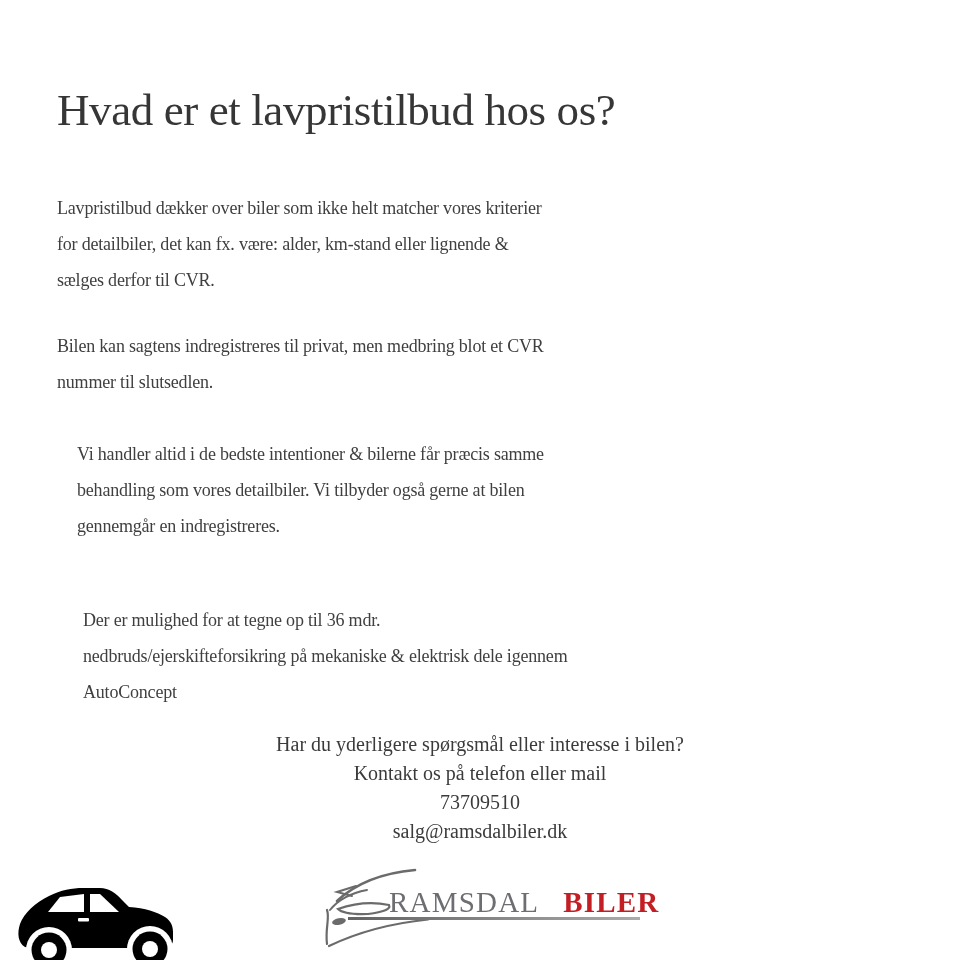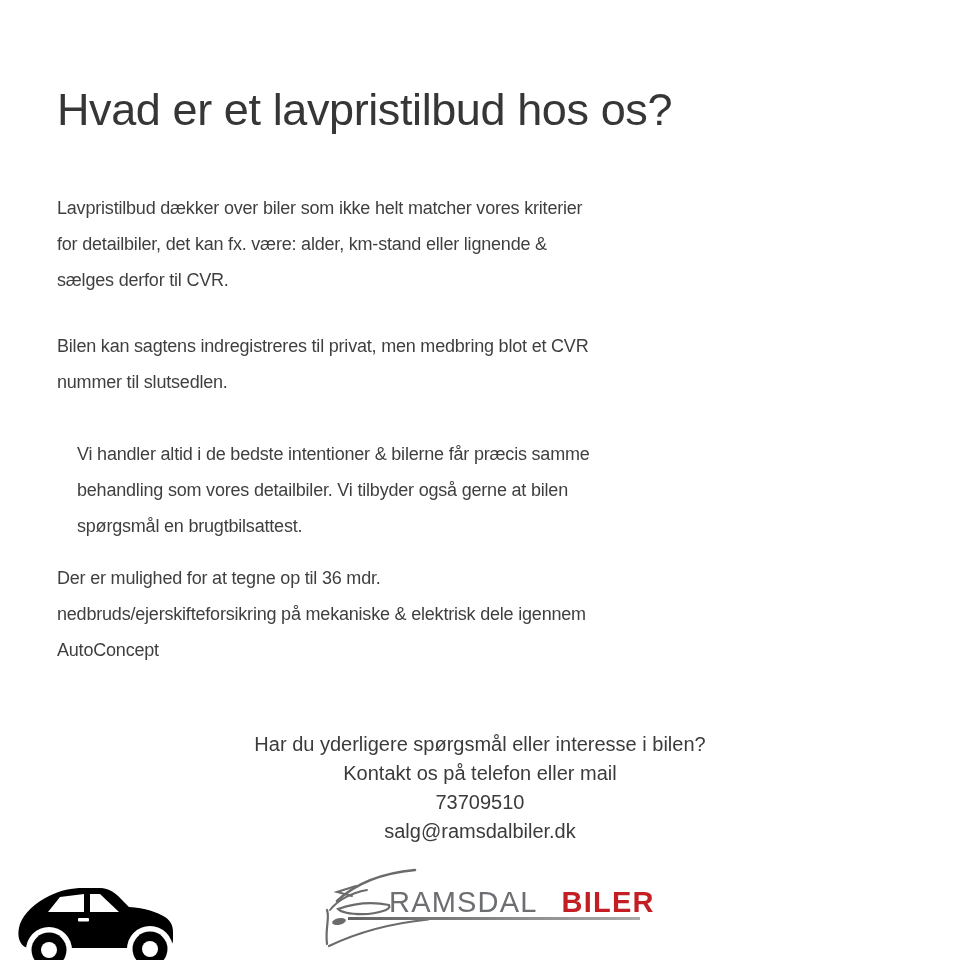--- a/index.html
+++ b/index.html
@@ -2,21 +2,21 @@
 <html><head>
 <meta charset="utf-8">
 <style>
   html, body { margin: 0; padding: 0; background: #ffffff; }
   .page {
     position: relative;
     width: 960px;
     height: 960px;
     background: #ffffff;
     overflow: hidden;
-    font-family: Liberation Sans, sans-serif;
+    font-family: Liberation Serif, serif;
     color: #3f3f3f;
   }
   .title {
     position: absolute;
     left: 57px;
     top: 84px;
     font-size: 45px;
     font-weight: 400;
     letter-spacing: -0.4px;
     color: #363636;
@@ -27,21 +27,21 @@
     left: 57px;
     font-size: 18px;
     line-height: 36px;
     letter-spacing: -0.2px;
     color: #3f3f3f;
     white-space: nowrap;
   }
   .para-1 { top: 190px; }
   .para-2 { top: 328px; }
   .para-3 { top: 436px; margin-left: 20px; }
-  .para-4 { top: 560px; }
+  .para-4 { top: 602px; margin-left: 26px; }
   .contact {
     position: absolute;
     left: 0;
     top: 730px;
     width: 960px;
     text-align: center;
     font-size: 20px;
     line-height: 29px;
     color: #3b3b3b;
   }
@@ -94,21 +94,21 @@
       <div>for detailbiler, det kan fx. være: alder, km-stand eller lignende &amp;</div>
       <div>sælges derfor til CVR.</div>
     </div>
   <div class="para para-2">
       <div>Bilen kan sagtens indregistreres til privat, men medbring blot et CVR</div>
       <div>nummer til slutsedlen.</div>
     </div>
   <div class="para para-3">
       <div>Vi handler altid i de bedste intentioner &amp; bilerne får præcis samme</div>
       <div>behandling som vores detailbiler. Vi tilbyder også gerne at bilen</div>
-      <div>spørgsmål en brugtbilsattest.</div>
+      <div>gennemgår en indregistreres.</div>
     </div>
   <div class="para para-4">
       <div>Der er mulighed for at tegne op til 36 mdr.</div>
       <div>nedbruds/ejerskifteforsikring på mekaniske &amp; elektrisk dele igennem</div>
       <div>AutoConcept</div>
     </div>
 
   <div class="contact">
     <div>Har du yderligere spørgsmål eller interesse i bilen?</div>
     <div>Kontakt os på telefon eller mail</div>

